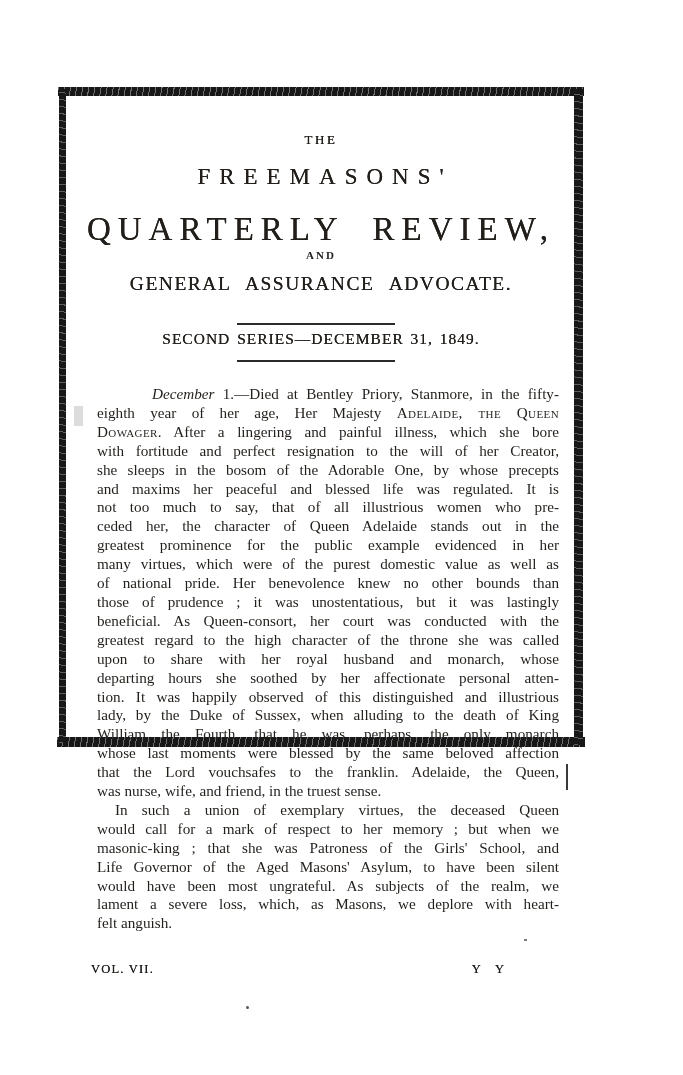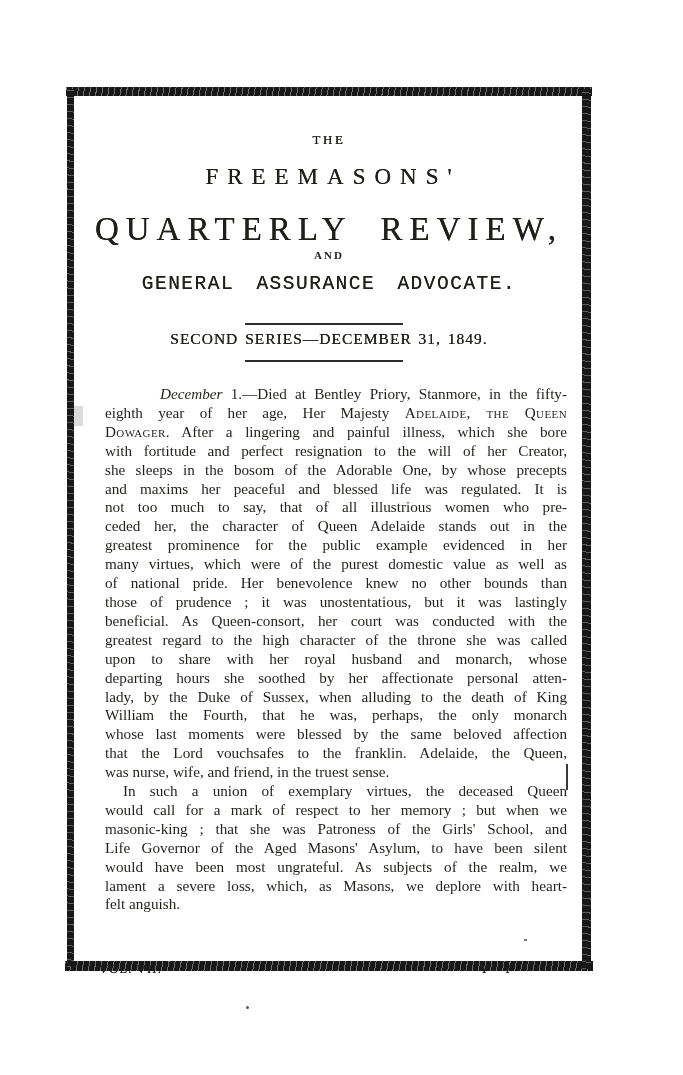--- a/index.html
+++ b/index.html
@@ -3,39 +3,39 @@
 <meta charset="utf-8">
 <style>
   html,body{margin:0;padding:0;}
   body{
     width:683px;height:1075px;position:relative;overflow:hidden;
     background:#ffffff;
     font-family:"Liberation Serif","DejaVu Serif",serif;
     color:var(--ink,#221f1b);
   }
   .frame{
-    position:absolute;left:67px;top:87px;width:524px;height:884px;
+    position:absolute;left:59px;top:87px;width:524px;height:660px;
     background:var(--paper,#ffffff);
   }
   .bar{position:absolute;background-color:var(--frame,#181818);}
   .bar.h{background-image:repeating-linear-gradient(100deg,rgba(255,255,255,.38) 0 1px,rgba(0,0,0,0) 1px 6px);}
   .bar.v{background-image:repeating-linear-gradient(8deg,rgba(255,255,255,.30) 0 1px,rgba(0,0,0,0) 1px 7px);}
   .bar.top{left:-1px;right:-1px;top:0;height:9px;}
   .bar.bottom{left:-2px;right:-2px;bottom:0;height:10px;}
   .bar.right{right:0;top:2px;bottom:2px;width:9px;}
   .bar.left{left:0;top:2px;bottom:4px;width:7px;}
 
   .centerline{position:absolute;left:0;width:100%;text-align:center;line-height:1.05;white-space:nowrap;}
   .inky{text-shadow:0 0 .35px currentColor;}
 
   .m-kicker{top:46px;font-size:13px;letter-spacing:2.5px;}
   .m-title1{top:78px;font-size:23px;letter-spacing:9px;margin-left:4px;}
   .m-title2{top:119px;font-size:33px;letter-spacing:7px;word-spacing:14px;margin-top:6px;}
   .m-and{top:163px;font-size:11px;font-weight:bold;letter-spacing:2px;}
-  .m-subtitle{top:187px;font-size:19.5px;letter-spacing:1.5px;word-spacing:9px;font-family:Liberation Mono, monospace;}
+  .m-subtitle{top:187px;font-size:19.5px;letter-spacing:1.5px;word-spacing:9px;}
 
   .issue-rule{position:absolute;left:178px;width:158px;height:2px;background:#2b2b2b;}
   .rule-top{top:236px;}
   .rule-bottom{top:273px;}
   .issue-line{top:244px;font-size:15.5px;letter-spacing:1px;word-spacing:2px;}
 
   .body-text{
     position:absolute;left:38px;top:298px;width:462px;
     font-size:15.2px;line-height:18.9px;
   }
@@ -88,20 +88,21 @@
         <div class="line"><span>not too much to say, that of all illustrious women who pre-</span></div>
         <div class="line"><span>ceded her, the character of Queen Adelaide stands out in the</span></div>
         <div class="line"><span>greatest prominence for the public example evidenced in her</span></div>
         <div class="line"><span>many virtues, which were of the purest domestic value as well as</span></div>
         <div class="line"><span>of national pride. Her benevolence knew no other bounds than</span></div>
         <div class="line"><span>those of prudence ; it was unostentatious, but it was lastingly</span></div>
         <div class="line"><span>beneficial. As Queen-consort, her court was conducted with the</span></div>
         <div class="line"><span>greatest regard to the high character of the throne she was called</span></div>
         <div class="line"><span>upon to share with her royal husband and monarch, whose</span></div>
         <div class="line"><span>departing hours she soothed by her affectionate personal atten-</span></div>
+        <div class="line"><span>tion. It was happily observed of this distinguished and illustrious</span></div>
         <div class="line"><span>lady, by the Duke of Sussex, when alluding to the death of King</span></div>
         <div class="line"><span>William the Fourth, that he was, perhaps, the only monarch</span></div>
         <div class="line"><span>whose last moments were blessed by the same beloved affection</span></div>
         <div class="line"><span>that the Lord vouchsafes to the franklin. Adelaide, the Queen,</span></div>
         <div class="line last"><span>was nurse, wife, and friend, in the truest sense.</span></div>
       </div>
       <div>
         <div class="line first"><span>In such a union of exemplary virtues, the deceased Queen</span></div>
         <div class="line"><span>would call for a mark of respect to her memory ; but when we</span></div>
         <div class="line"><span>masonic-king ; that she was Patroness of the Girls' School, and</span></div>

